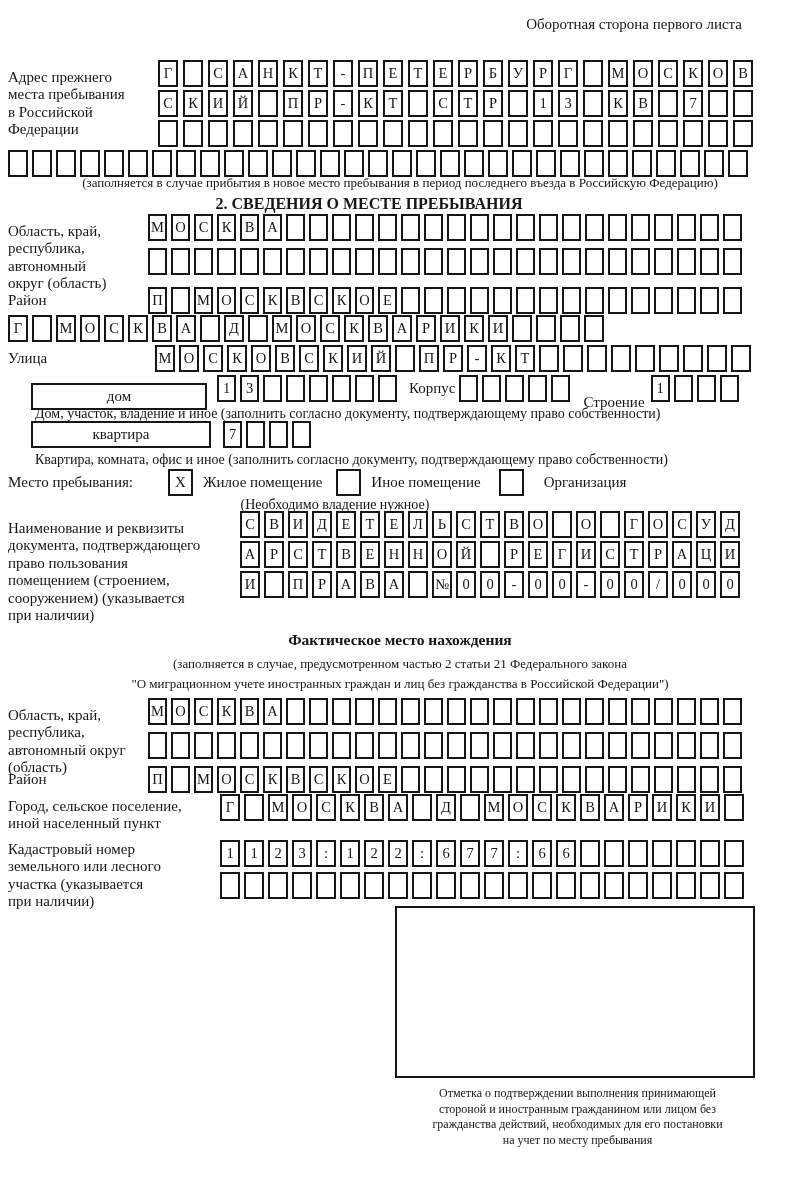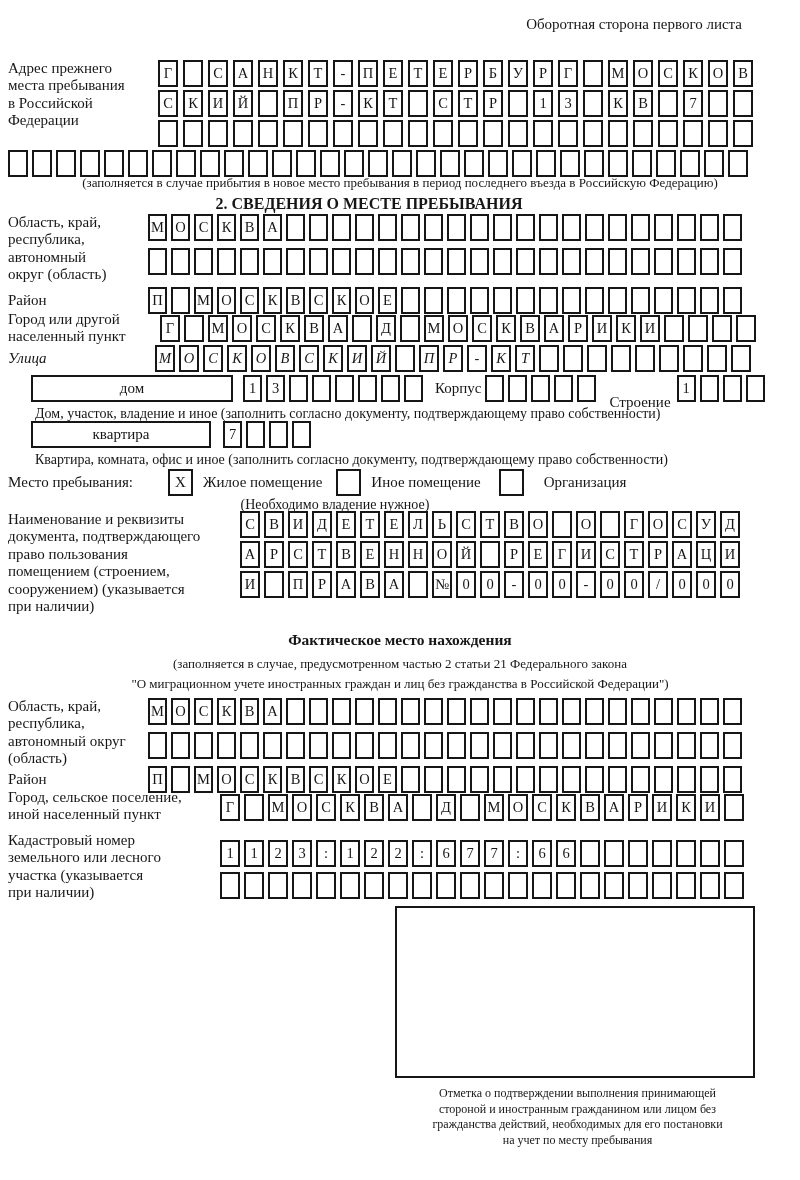--- a/index.html
+++ b/index.html
@@ -22,21 +22,21 @@
     border: 2px solid #161616;
     margin-right: 4px;
     display: flex; align-items: center; justify-content: center;
     font-size: 14.5px; line-height: 1;
     background: #fff;
   }
   .g45 .cell { width: 20px; margin-right: 4px; }
   .g5  .cell { width: 20px; margin-right: 5px; }
   .rmb  { margin-bottom: 3px; }
   .rmb7 { margin-bottom: 7px; }
-  .label { white-space: pre-line; line-height: 1.16; }
+  .label { white-space: pre-line; line-height: 1.16; margin-top: 9px; }
   .inline-lb { line-height: 27px; white-space: nowrap; }
   .caption {
     left: 0; width: 800px;
     text-align: center;
     font-size: 13px;
   }
   .title {
     left: 0; width: 738px;
     text-align: center;
     font-weight: bold;
@@ -288,22 +288,20 @@
       <div class="cell"></div>
       <div class="cell"></div>
       <div class="cell"></div>
       <div class="cell"></div>
       <div class="cell"></div>
       <div class="cell"></div>
     </div>
 </div>
 
 <div class="abs row" style="top:311px; left:8px;">
-  <div class="label" style="width:152px;">Город или другой
-населенный пункт</div>
   <div class="cells g45" style="margin-top:4px;">
       <div class="cell">Г</div>
       <div class="cell"></div>
       <div class="cell">М</div>
       <div class="cell">О</div>
       <div class="cell">С</div>
       <div class="cell">К</div>
       <div class="cell">В</div>
       <div class="cell">А</div>
       <div class="cell"></div>
@@ -319,21 +317,21 @@
       <div class="cell">И</div>
       <div class="cell">К</div>
       <div class="cell">И</div>
       <div class="cell"></div>
       <div class="cell"></div>
       <div class="cell"></div>
       <div class="cell"></div>
     </div>
 </div>
 
-<div class="abs row" style="top:345px; left:8px;font-style:italic;">
+<div class="abs row" style="top:345px; left:8px;">
   <div class="inline-lb" style="width:147px;">Улица</div>
   <div class="cells g45">
       <div class="cell">М</div>
       <div class="cell">О</div>
       <div class="cell">С</div>
       <div class="cell">К</div>
       <div class="cell">О</div>
       <div class="cell">В</div>
       <div class="cell">С</div>
       <div class="cell">К</div>
@@ -351,21 +349,21 @@
       <div class="cell"></div>
       <div class="cell"></div>
       <div class="cell"></div>
       <div class="cell"></div>
       <div class="cell"></div>
       <div class="cell"></div>
     </div>
 </div>
 
 <div class="abs row" style="top:375px; left:31px;">
-  <div class="wbox" style="width:202px;">дом</div>
+  <div class="wbox" style="width:176px;margin-top:8px;">дом</div>
   <div class="cells" style="margin-left:10px;">
       <div class="cell">1</div>
       <div class="cell">3</div>
       <div class="cell"></div>
       <div class="cell"></div>
       <div class="cell"></div>
       <div class="cell"></div>
       <div class="cell"></div>
       <div class="cell"></div>
     </div>

